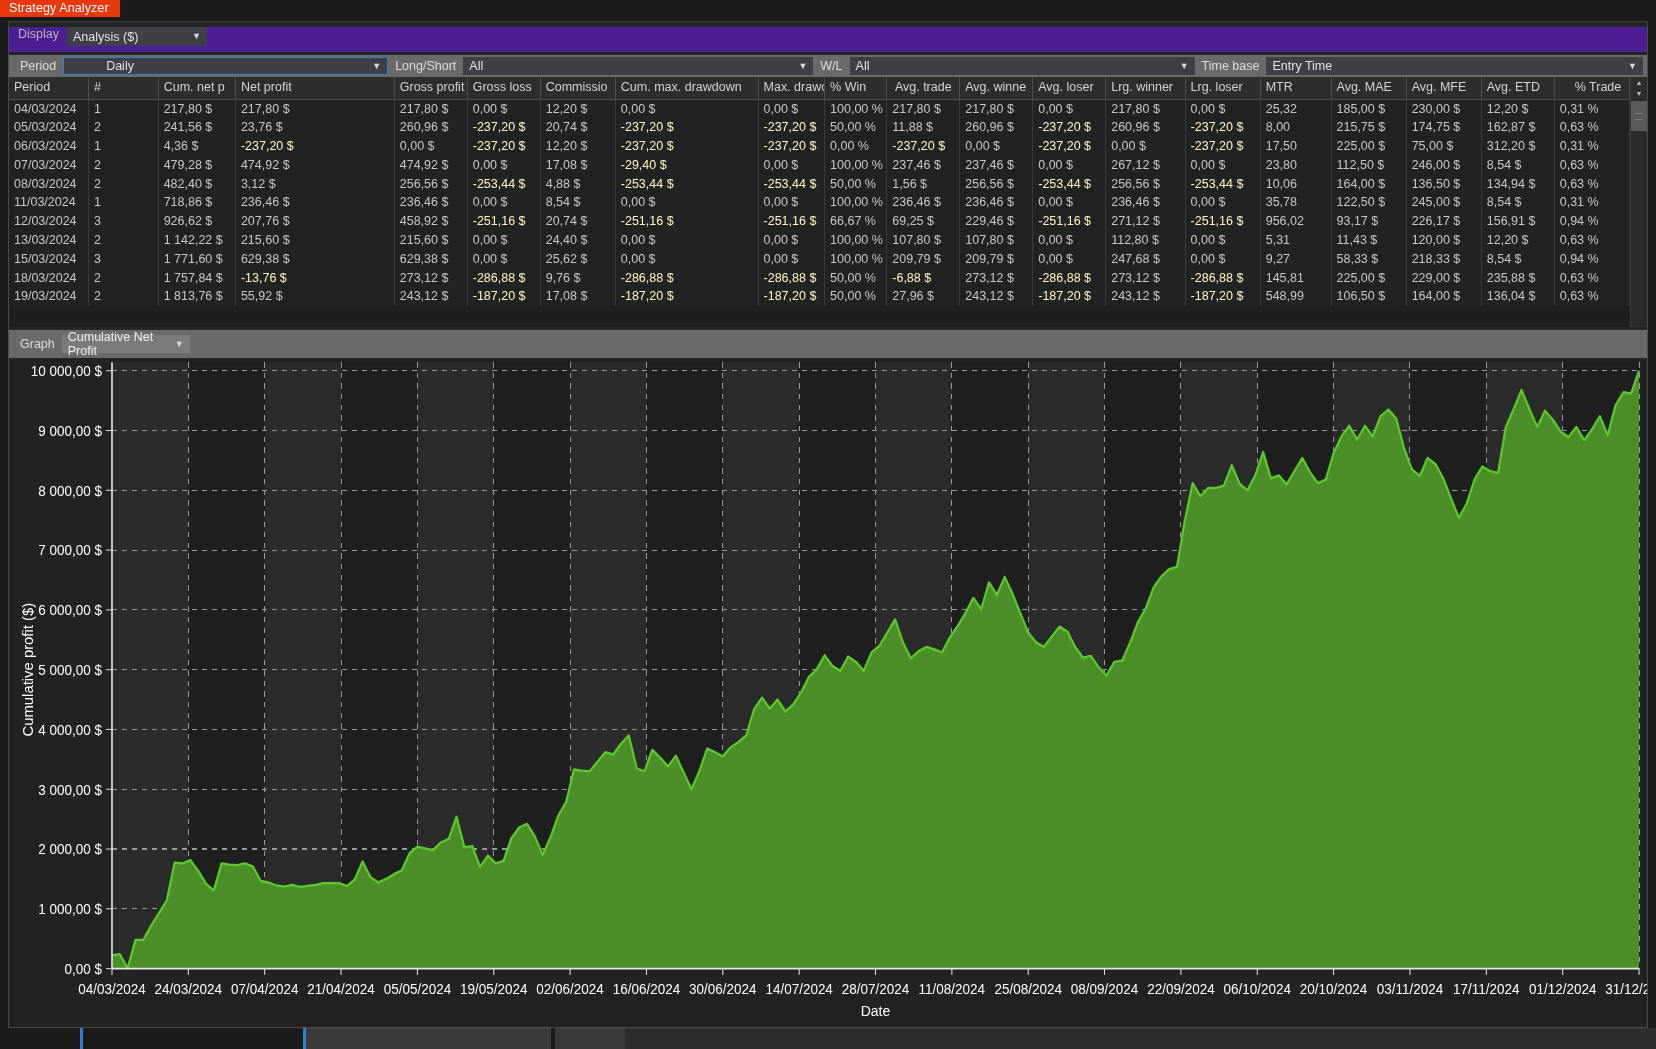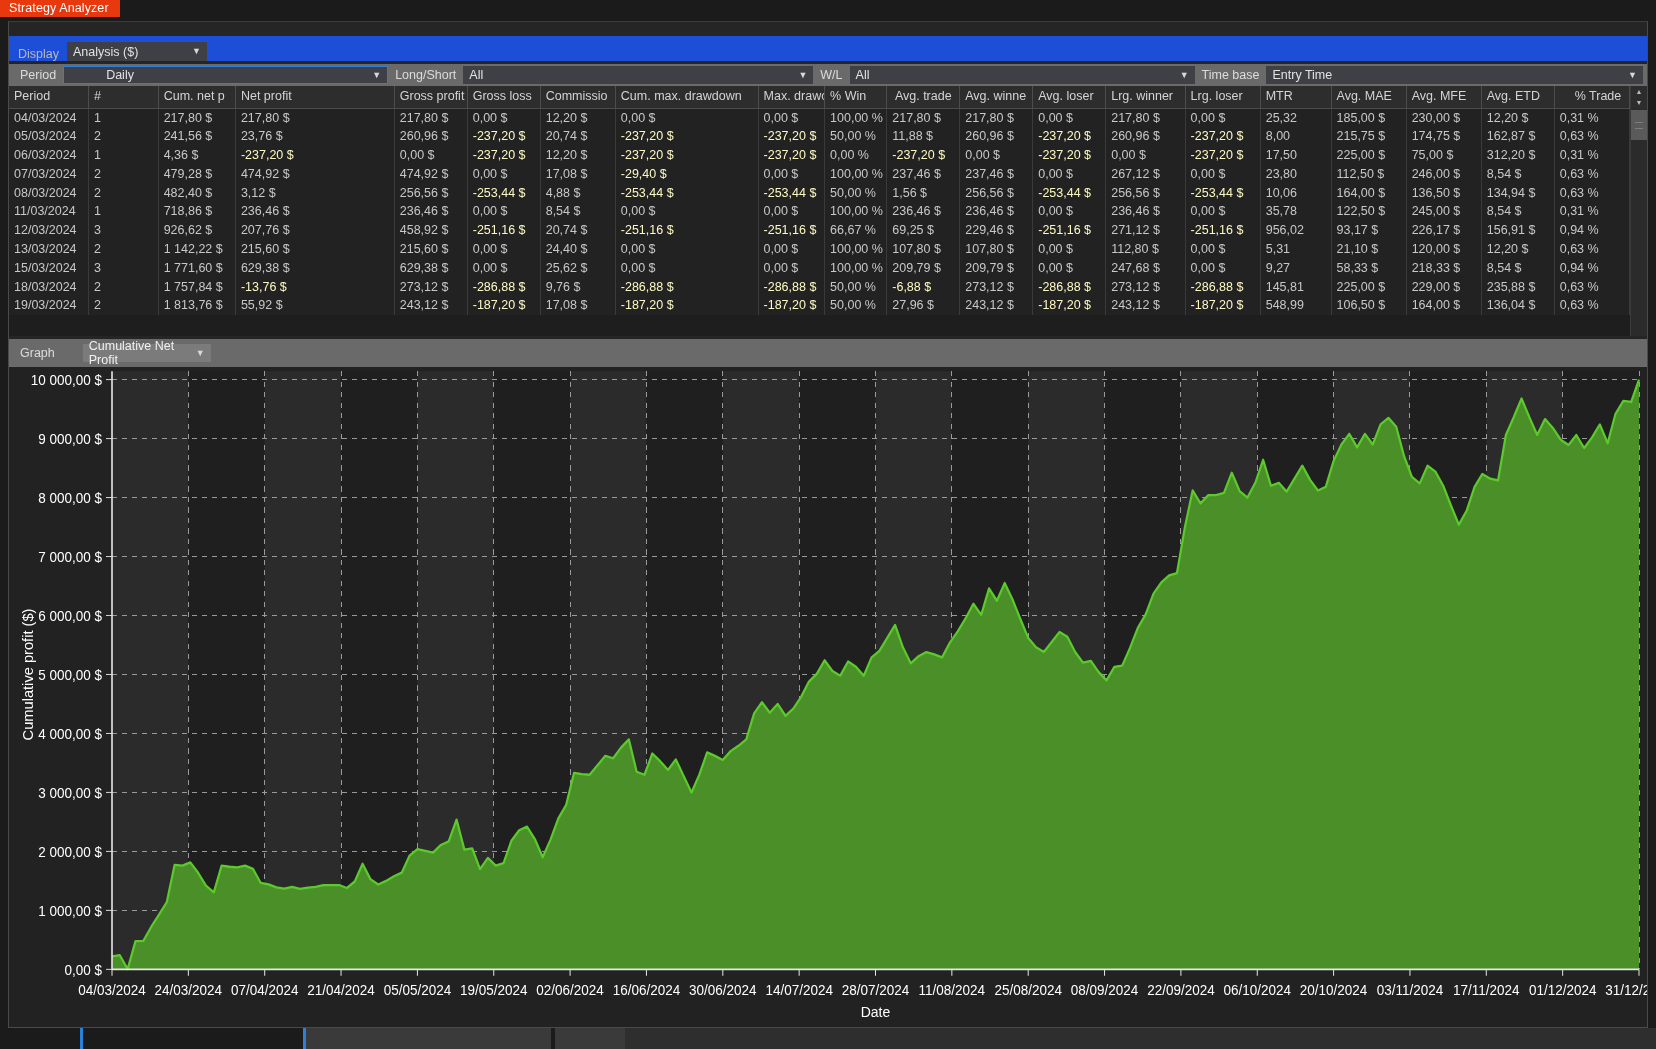--- a/index.html
+++ b/index.html
@@ -36,27 +36,27 @@
     background: #252525;
     border: 1px solid #4a4a4a;
     border-top: 1px solid #3c3c3c;
     display: flex;
     flex-direction: column;
   }
 
   
   #display-row {
     height: 25px;
-    background: #1d4ed8;
-    display: flex;
-    align-items: flex-end;
+    background: #4c1d95;
+    display: flex;
+    align-items: flex-start;
     padding-left: 9px;
     gap: 8px;
     flex: 0 0 auto;
-    margin-top: 14px;
+    margin-top: 5px;
   }
   .field-label {
     color: #b9b9b9;
     font-size: 12.5px;
     white-space: nowrap;
   }
   .combo {
     background: #3f3f46;
     color: #e2e2e2;
     font-size: 12.5px;
@@ -181,21 +181,20 @@
     padding: 0 4px;
     flex: 0 0 auto;
     margin-top: 3px;
   }
   #graph-row .field-label { color: #dcdcdc; padding: 0 7px; }
   #combo-graph {
     width: 128px;
     height: 18px;
     background: #7b7b7b;
     color: #f0f0f0;
-    margin-left: 21px;
   }
 
   
   #chart-area {
     flex: 1 1 auto;
     background: #222222;
     position: relative;
     overflow: hidden;
   }
   #chart-svg { display: block; width: 100%; height: 100%; }
@@ -453,21 +452,21 @@
               <td>24,40 $</td>
               <td>0,00 $</td>
               <td>0,00 $</td>
               <td>100,00 %</td>
               <td>107,80 $</td>
               <td>107,80 $</td>
               <td>0,00 $</td>
               <td>112,80 $</td>
               <td>0,00 $</td>
               <td>5,31</td>
-              <td>21,10 $</td>
+              <td>11,43 $</td>
               <td>120,00 $</td>
               <td>12,20 $</td>
               <td>0,63 %</td>
             </tr>
             <tr>
               <td>15/03/2024</td>
               <td>3</td>
               <td>1 771,60 $</td>
               <td>629,38 $</td>
               <td>629,38 $</td>

